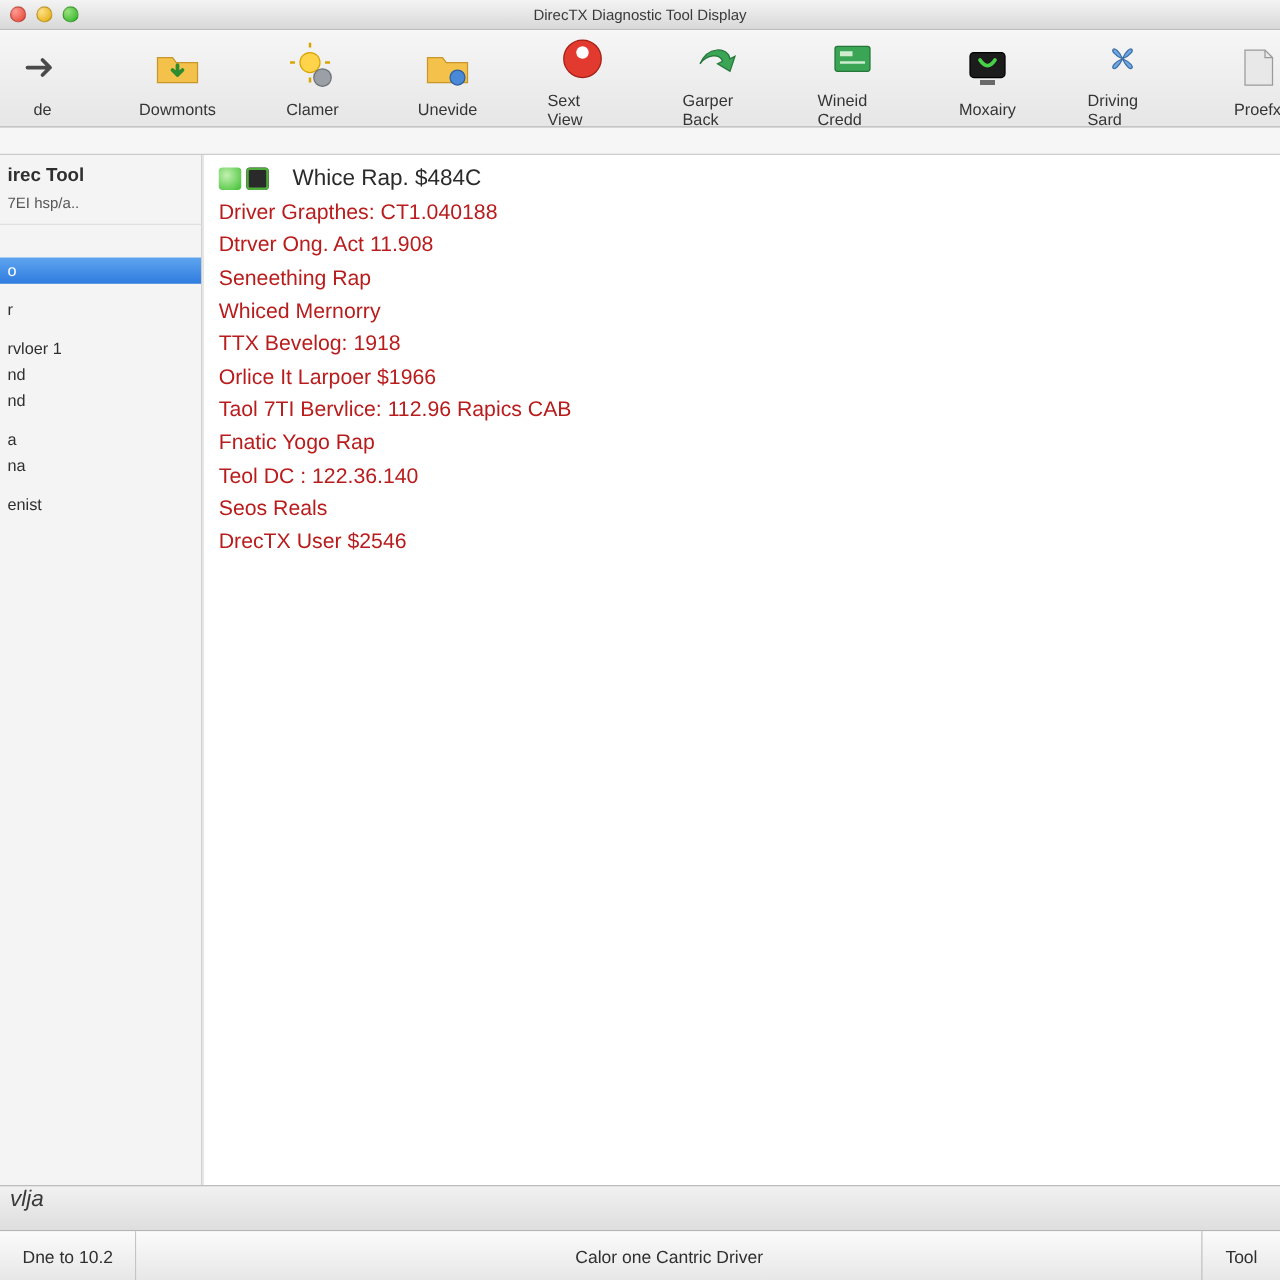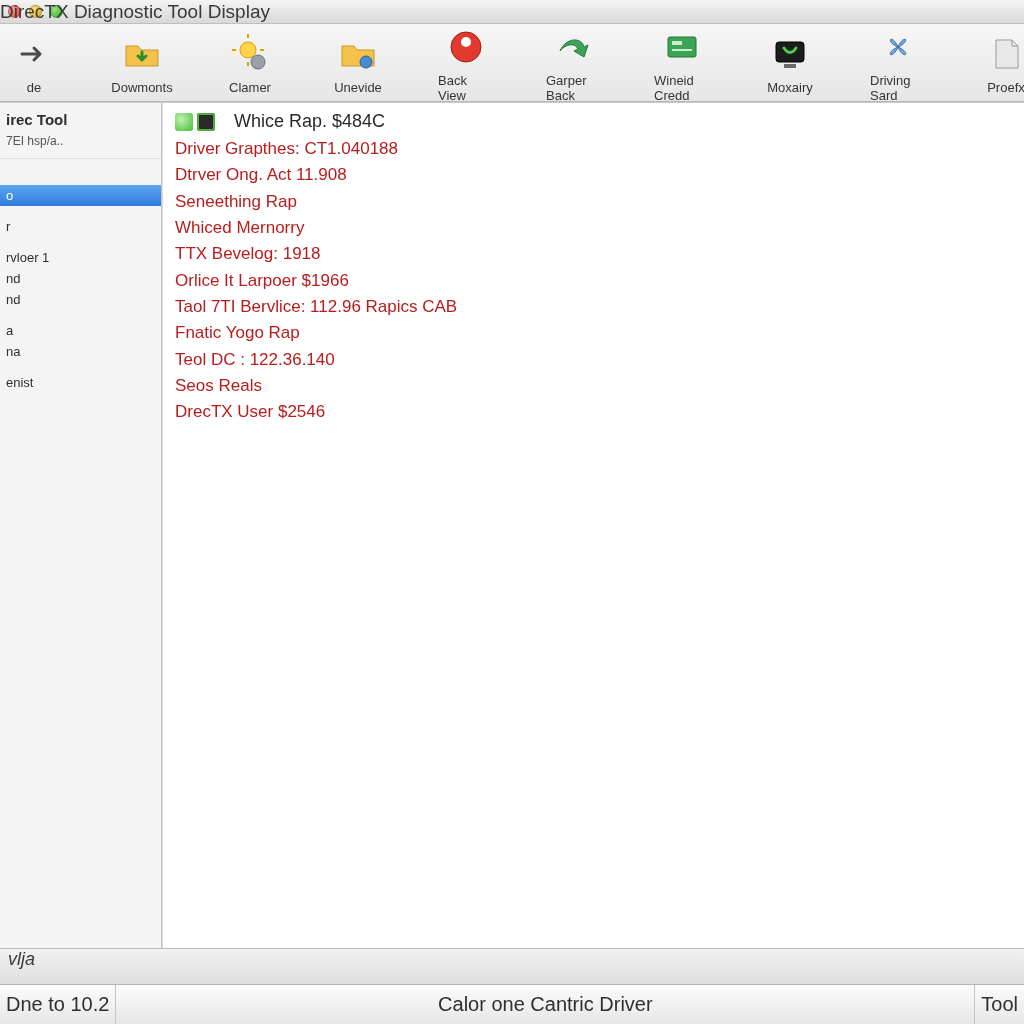--- a/index.html
+++ b/index.html
@@ -29,22 +29,22 @@
   position: relative;
 }
 .traffic-lights { display: flex; gap: 8px; }
 .tl { width: 13px; height: 13px; border-radius: 50%; border: 1px solid rgba(0,0,0,.2); }
 .tl-red { background: radial-gradient(circle at 30% 30%, #ff9b92, #e3402e); }
 .tl-yellow { background: radial-gradient(circle at 30% 30%, #ffe08a, #e0a800); }
 .tl-green { background: radial-gradient(circle at 30% 30%, #9be07e, #27b31f); }
 .title-text {
   position: absolute;
   left: 0; right: 0;
-  text-align: left;
-  font-size: 19px;
+  text-align: center;
+  font-size: 12px;
   color: #3a3a3a;
   pointer-events: none;
 }
 .toolbar {
   height: 78px;
   background: linear-gradient(#f6f6f6, #e6e6e6);
   border-bottom: 1px solid #b5b5b5;
   display: flex;
   align-items: center;
   gap: 52px;
@@ -64,20 +64,21 @@
 .toolbar-btn .icon-slot {
   width: 44px; height: 44px;
   display: flex; align-items: center; justify-content: center;
 }
 .body {
   flex: 1;
   display: flex;
   background: #ffffff;
   border-top: 1px solid #ccc;
   overflow: hidden;
+  margin-top: 21px;
 }
 .sidebar {
   width: 162px;
   background: #f4f4f4;
   border-right: 1px solid #c4c4c4;
   display: flex;
   flex-direction: column;
 }
 .sidebar-header {
   font-weight: bold;
@@ -148,22 +149,22 @@
   height: 40px;
   background: linear-gradient(#f4f4f4, #e0e0e0);
   border-top: 1px solid #b5b5b5;
   display: flex;
   align-items: stretch;
 }
 .bottom-btn {
   display: flex;
   align-items: center;
   justify-content: center;
-  padding: 0 6px;
-  font-size: 20px;
+  padding: 0 18px;
+  font-size: 14px;
   color: #2f2f2f;
   cursor: pointer;
   border-right: 1px solid #c4c4c4;
   background: linear-gradient(#fbfbfb,#e7e7e7);
 }
 .bottom-btn:last-child { border-right: none; border-left: 1px solid #c4c4c4; }
 .bottom-center { flex: 1; border-right: none; }
 svg { display: block; }
 </style>
 </head>
@@ -222,21 +223,21 @@
         </div>
         <span>Unevide</span>
       </div>
       <div class="toolbar-btn">
         <div class="icon-slot">
           <svg width="40" height="40" viewBox="0 0 40 40">
             <circle cx="20" cy="20" r="15" fill="#e23a2e" stroke="#a31f15"></circle>
             <circle cx="20" cy="15" r="5" fill="#fff"></circle>
           </svg>
         </div>
-        <span>Back View</span>
+        <span>Sext View</span>
       </div>
       <div class="toolbar-btn">
         <div class="icon-slot">
           <svg width="40" height="40" viewBox="0 0 40 40">
             <path d="M6 24c6-14 22-14 24-4l4-2-4 12-10-6 4-2c-2-6-12-6-18 2z" fill="#3aa655" stroke="#26753a"></path>
           </svg>
         </div>
         <span>Garper Back</span>
       </div>
       <div class="toolbar-btn">

